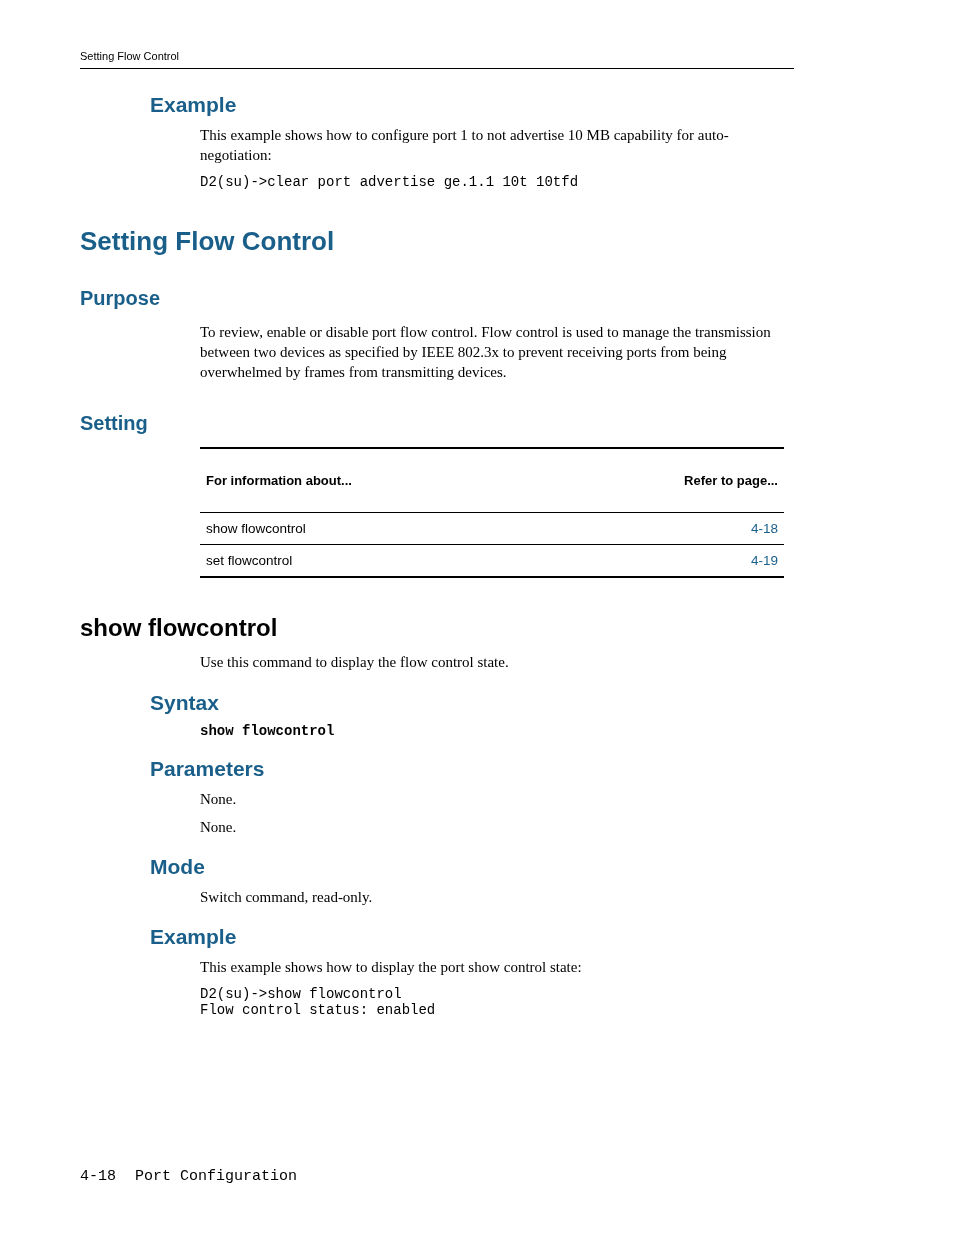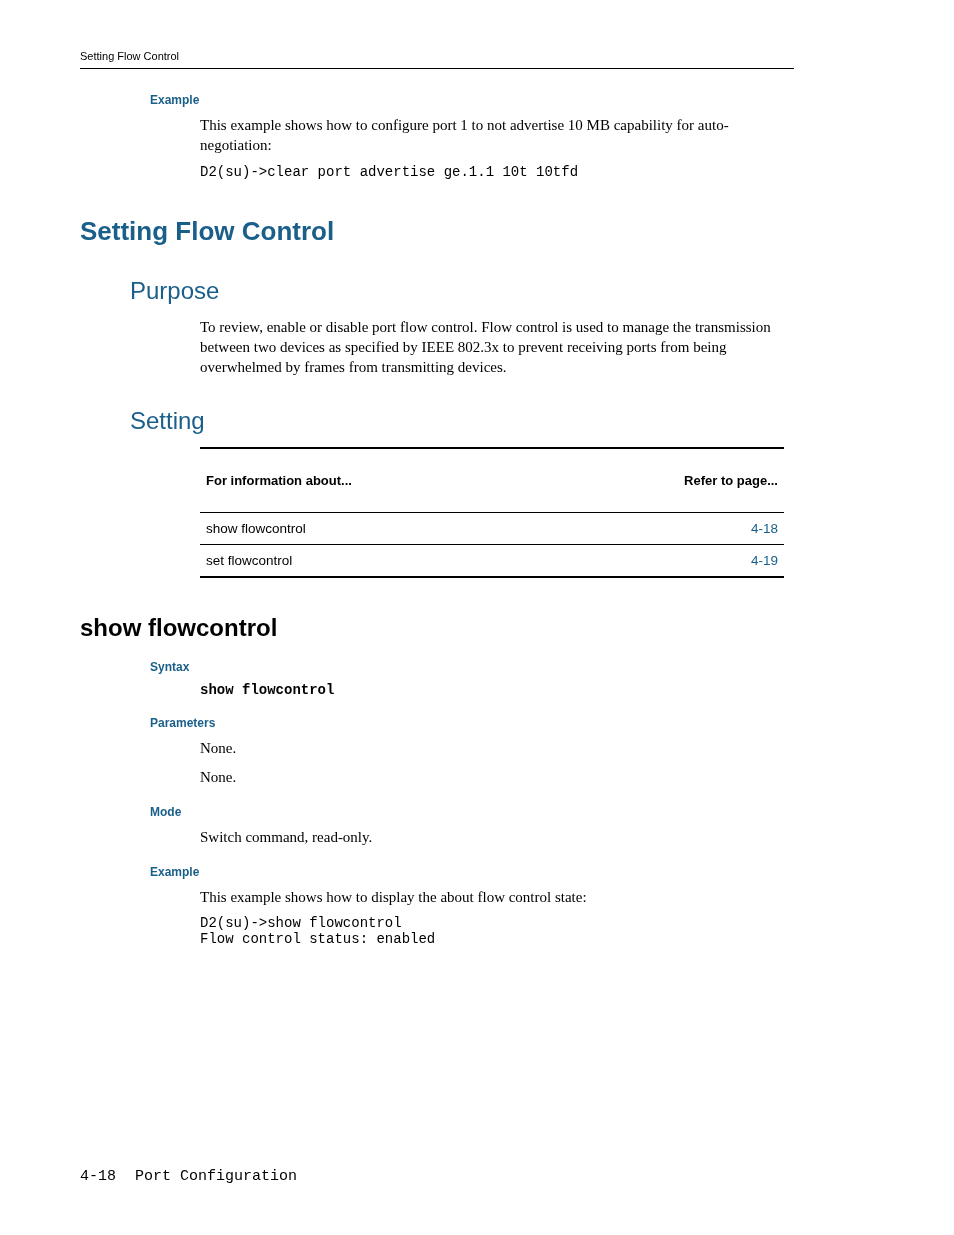--- a/index.html
+++ b/index.html
@@ -20,41 +20,40 @@
   .running-header {
     font-family: Arial, Helvetica, sans-serif;
     font-size: 11px;
     color: #000;
     border-bottom: 1px solid #000;
     padding-bottom: 6px;
     margin-bottom: 24px;
   }
   .h-example {
     font-family: Arial, Helvetica, sans-serif;
-    font-size: 12px;
+    font-size: 21px;
     font-weight: bold;
     color: #1a5f8a;
     margin-left: 70px;
     margin-top: 18px;
     margin-bottom: 8px;
   }
   .h-section {
     font-family: Arial, Helvetica, sans-serif;
     font-size: 26px;
     font-weight: bold;
     color: #1a5f8a;
     margin-top: 36px;
     margin-bottom: 20px;
   }
   .h-sub {
     font-family: Arial, Helvetica, sans-serif;
-    font-size: 24px;
-    font-weight: normal;
+    font-size: 20px;
+    font-weight: bold;
     color: #1a5f8a;
-    margin-left: 50px;
     margin-top: 30px;
     margin-bottom: 12px;
   }
   .h-cmd {
     font-family: Arial, Helvetica, sans-serif;
     font-size: 24px;
     font-weight: bold;
     color: #000;
     margin-top: 36px;
     margin-bottom: 10px;
@@ -147,34 +146,35 @@
       <span>show flowcontrol</span>
       <a href="#" class="page-link">4-18</a>
     </div>
     <div class="trow">
       <span>set flowcontrol</span>
       <a href="#" class="page-link">4-19</a>
     </div>
   </div>
 
   <div class="h-cmd">show flowcontrol</div>
+  <div class="body-text">Use this command to display the flow control state.</div>
 
   <div class="h-example">Syntax</div>
   <div class="code-block code-bold">show flowcontrol</div>
 
   <div class="h-example">Parameters</div>
   <div class="body-text">None.</div>
 
   <div class="body-text">None.</div>
 
   <div class="h-example">Mode</div>
   <div class="body-text">Switch command, read-only.</div>
 
   <div class="h-example">Example</div>
-  <div class="body-text">This example shows how to display the about flow control state:</div>
+  <div class="body-text">This example shows how to display the port show control state:</div>
   <div class="code-block">D2(su)-&gt;show flowcontrol 
 Flow control status: enabled</div>
 
   <div class="footer">
     <span class="pg">4-18</span>
     <span>Port Configuration</span>
   </div>
 </div>
 
 </body></html>

